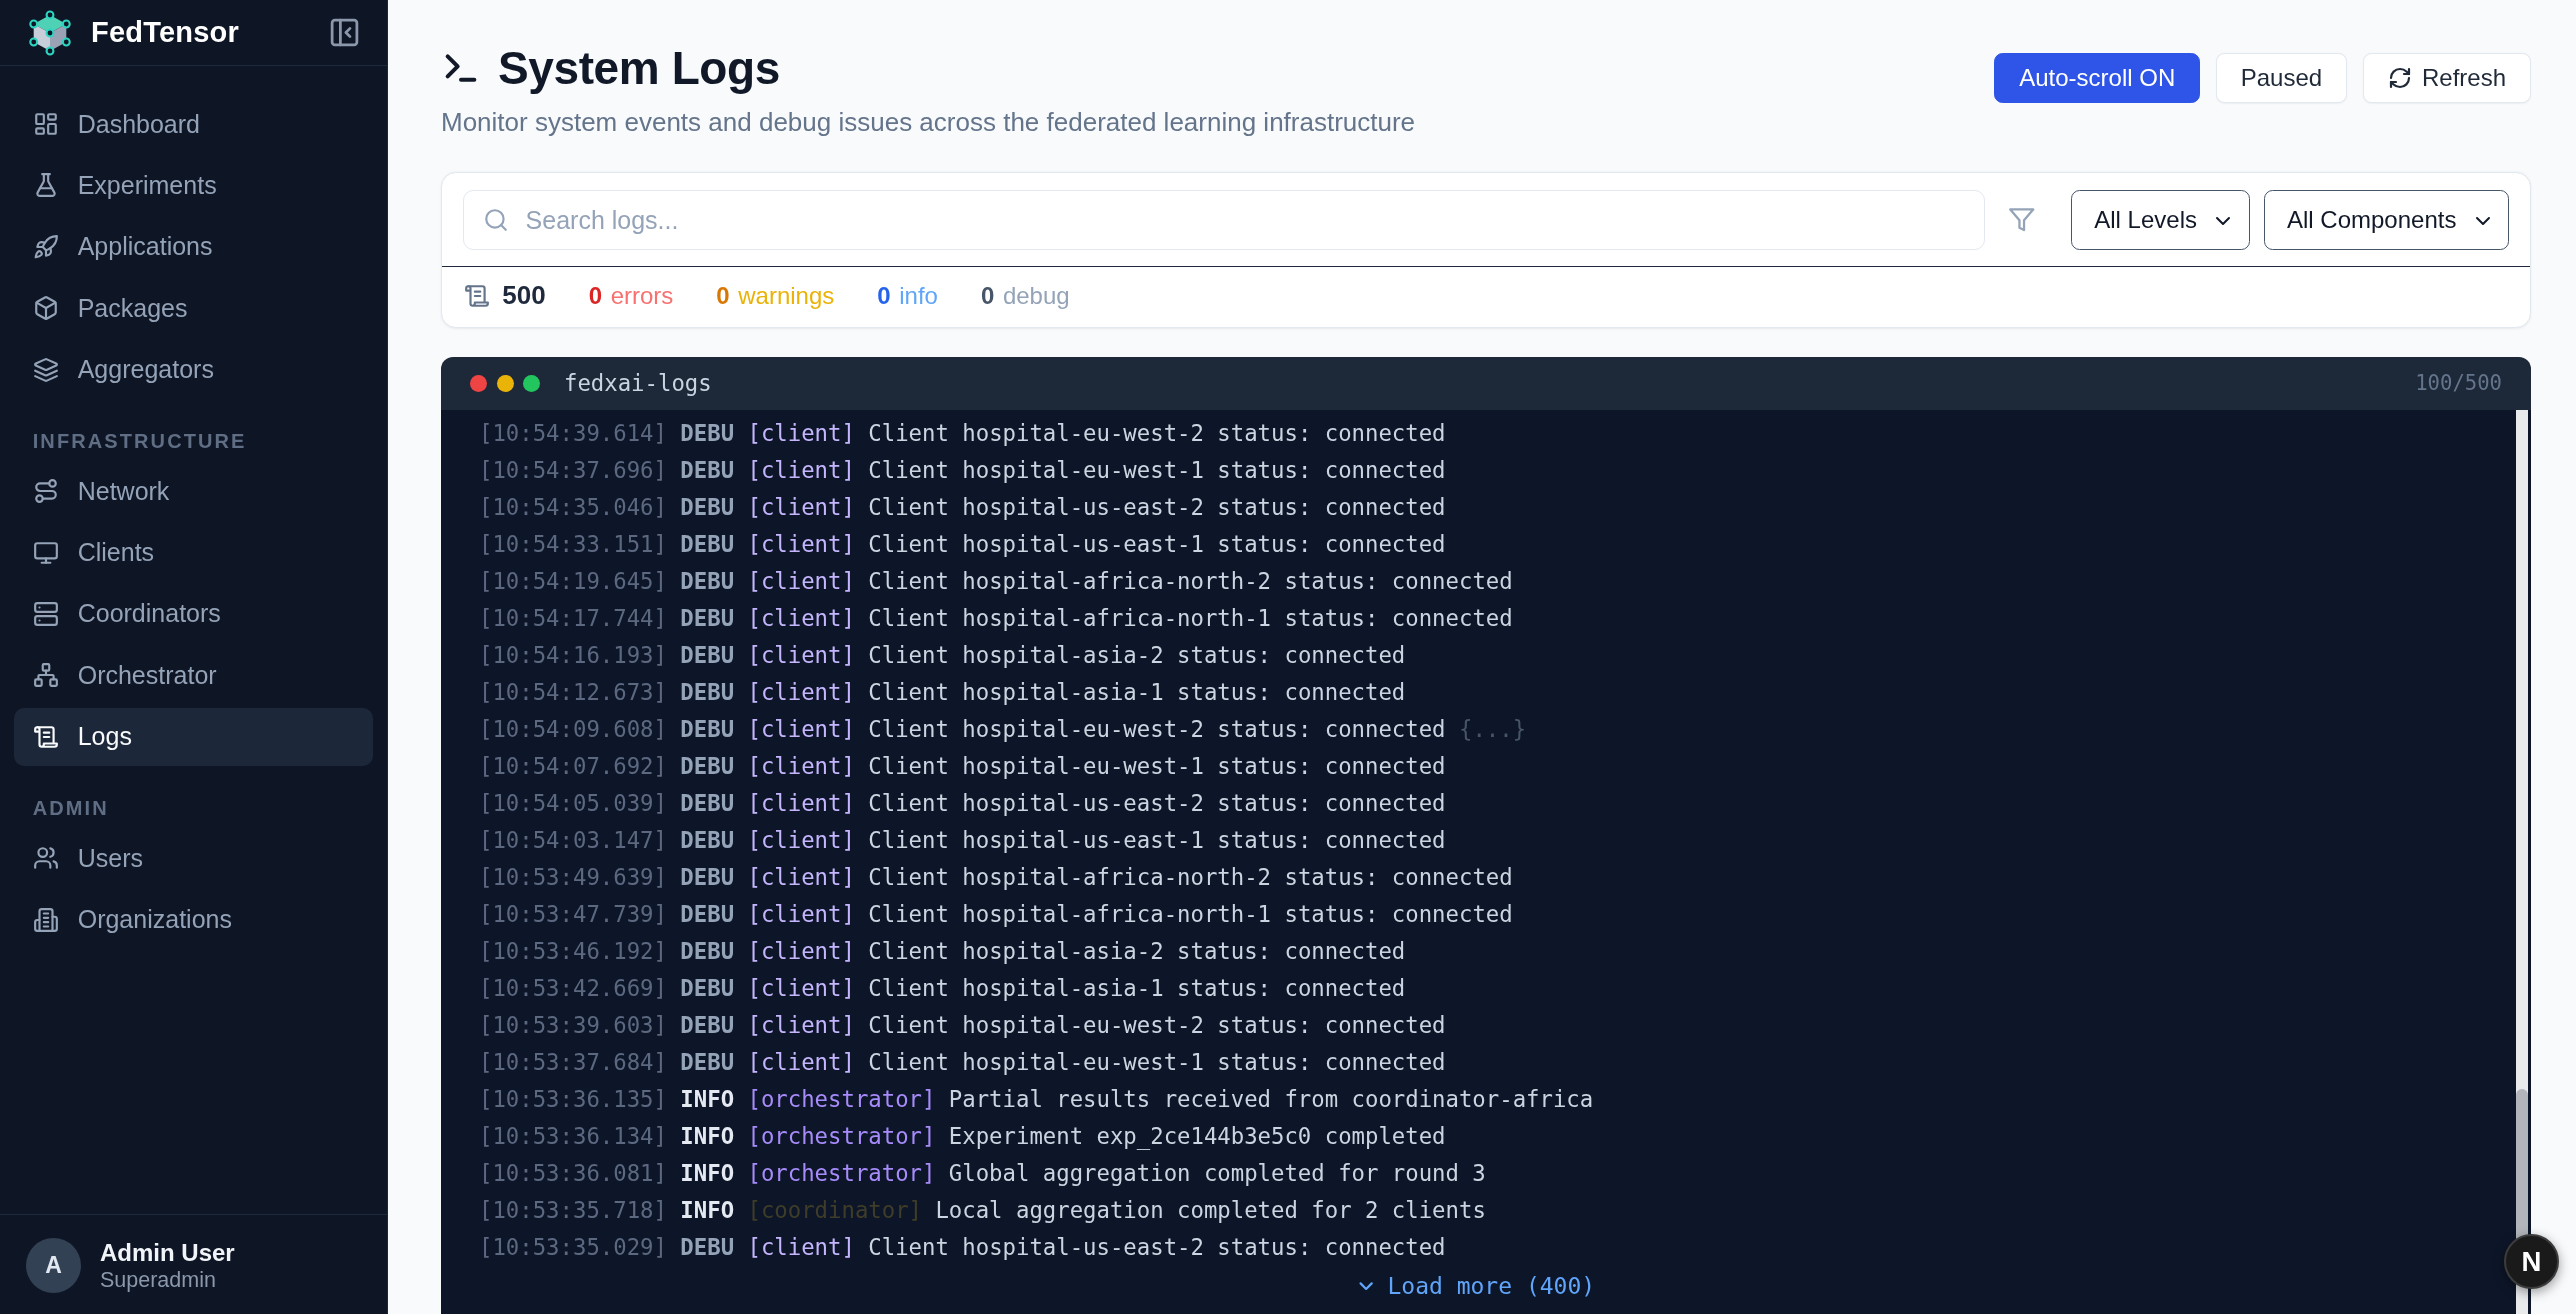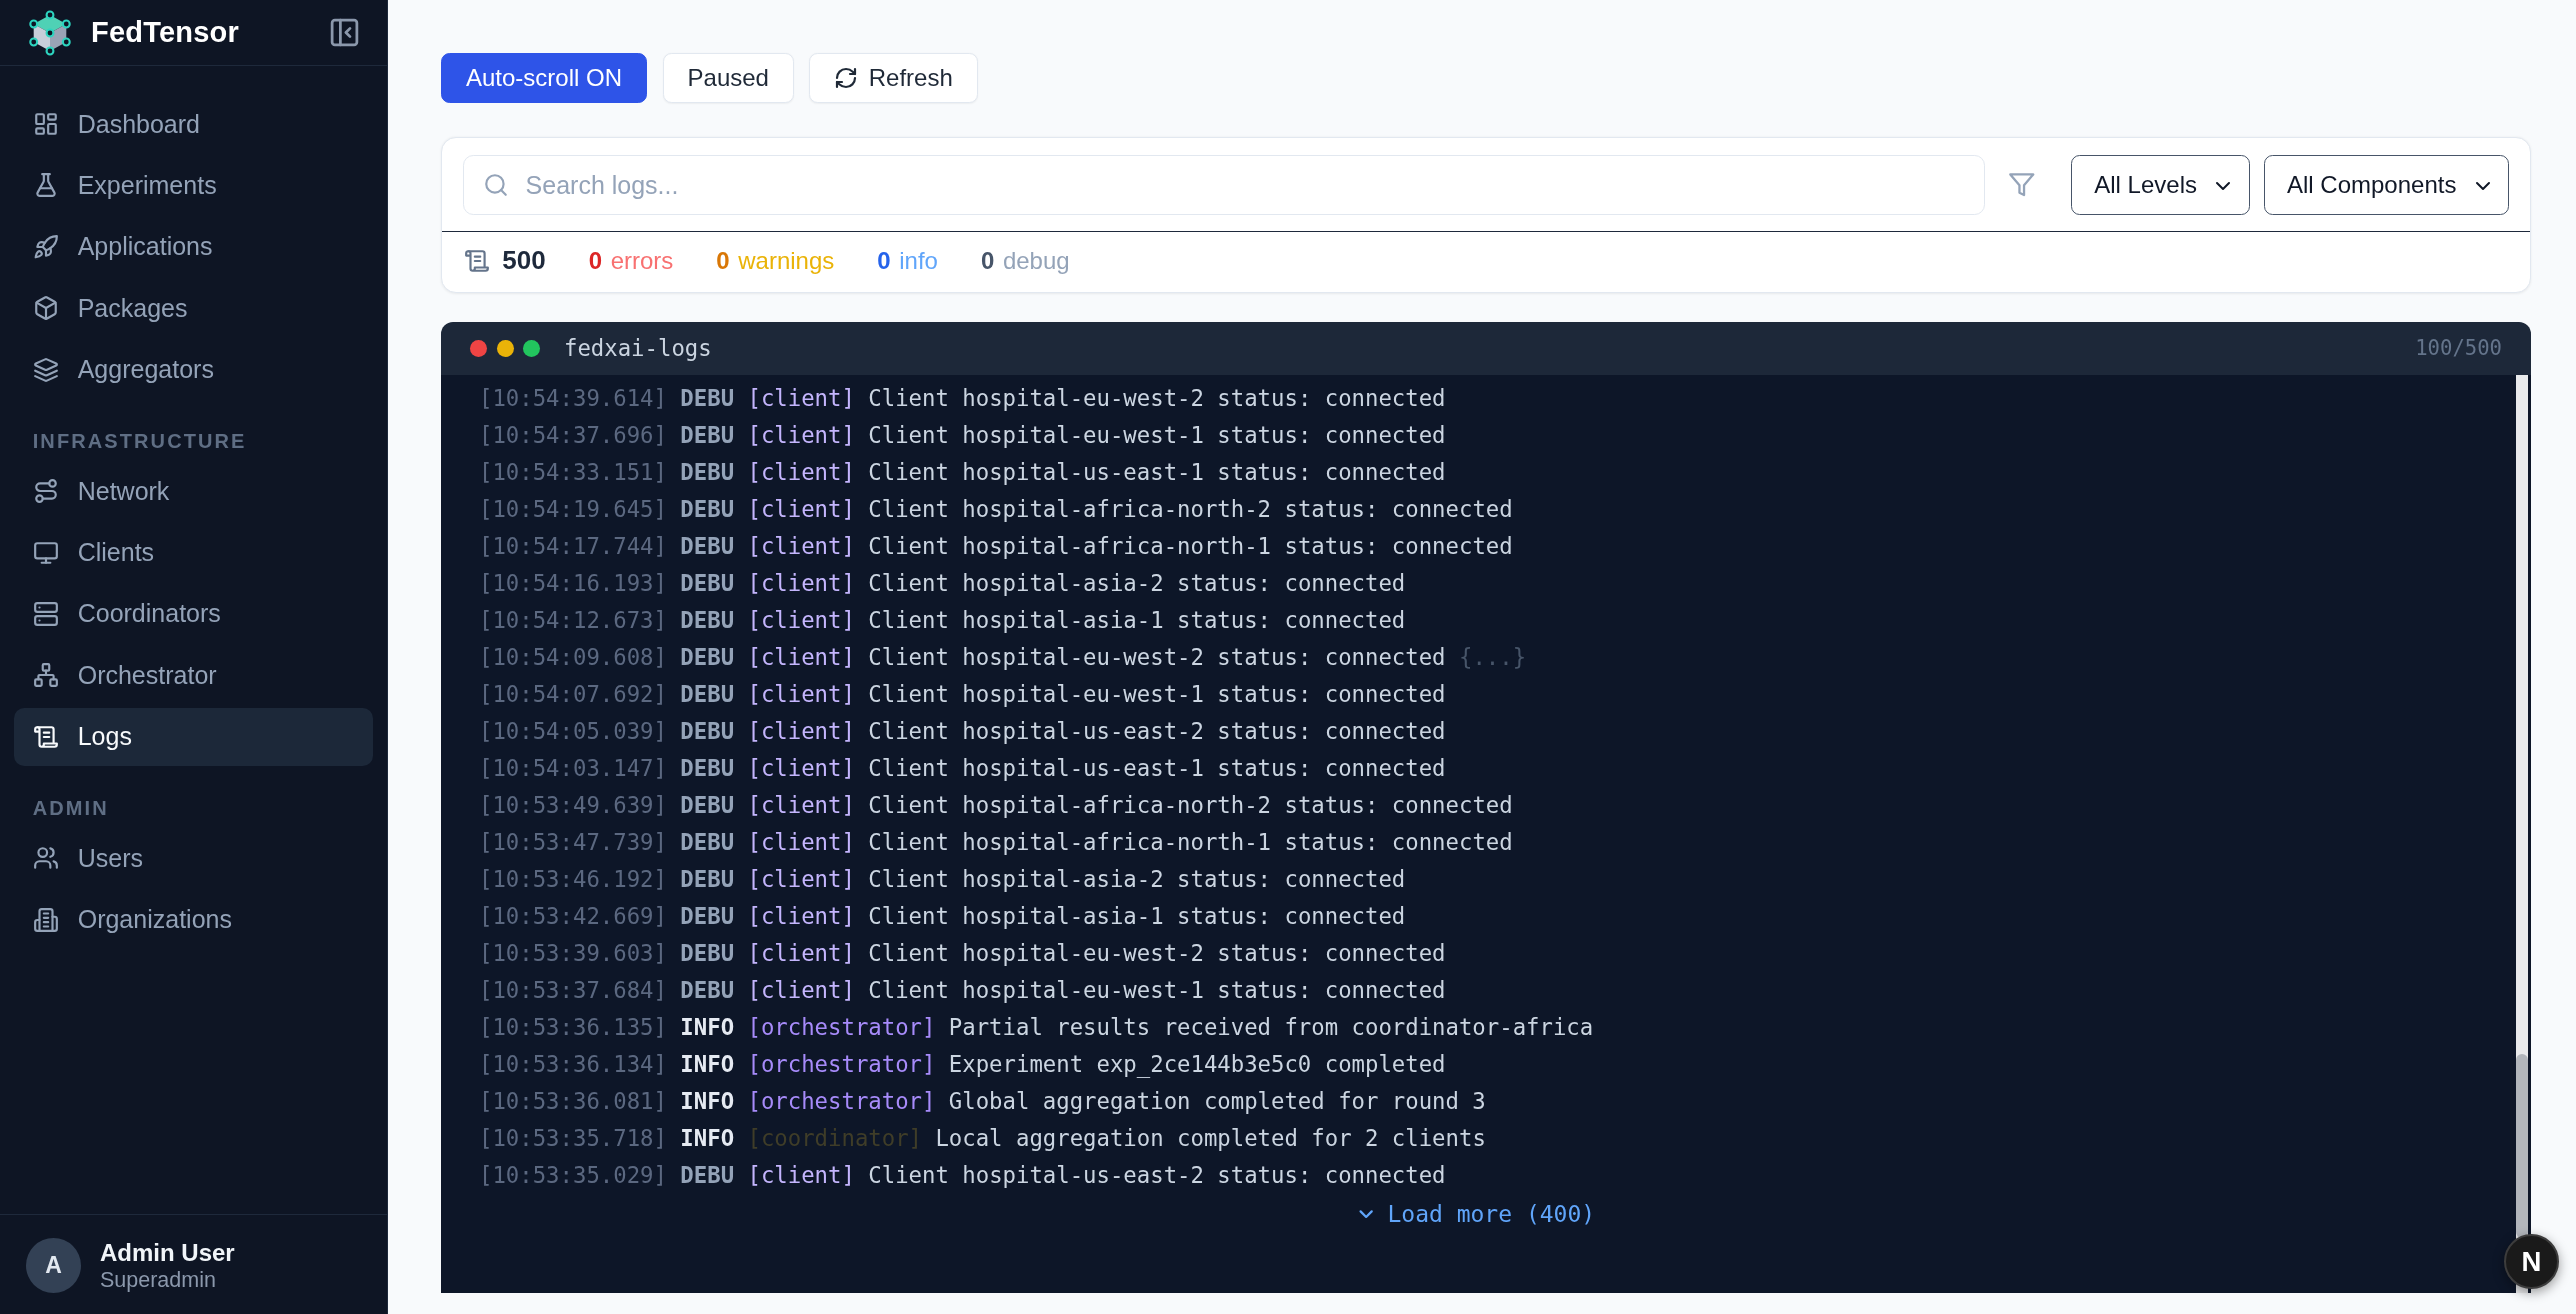--- a/index.html
+++ b/index.html
@@ -227,20 +227,30 @@
     <div class="avatar">A</div>
     <div>
       <div class="user-name">Admin User</div>
       <div class="user-role">Superadmin</div>
     </div>
   </div>
 </aside>
 
 <main class="main">
   <div class="page-header">
+    <div>
+      <div class="title-row">
+        <svg width="40" height="40" viewBox="0 0 24 24" fill="none" stroke="#111827" stroke-width="2.4" stroke-linecap="round" stroke-linejoin="round">
+            <polyline points="4 17 10 11 4 5"></polyline>
+            <line x1="12" y1="19" x2="20" y2="19"></line>
+          </svg>
+        <h1 class="page-title">System Logs</h1>
+      </div>
+      <div class="page-subtitle">Monitor system events and debug issues across the federated learning infrastructure</div>
+    </div>
     <div class="header-actions">
       <button class="btn btn-primary">Auto-scroll ON</button>
       <button class="btn btn-plain">Paused</button>
       <button class="btn btn-plain">
         <svg width="24" height="24" viewBox="0 0 24 24" fill="none" stroke="#1f2937" stroke-width="2.2" stroke-linecap="round" stroke-linejoin="round">
             <path d="M3 12a9 9 0 0 1 9-9 9.75 9.75 0 0 1 6.74 2.74L21 8"></path>
             <path d="M21 3v5h-5"></path>
             <path d="M21 12a9 9 0 0 1-9 9 9.75 9.75 0 0 1-6.74-2.74L3 16"></path>
             <path d="M3 21v-5h5"></path>
           </svg>
@@ -319,20 +329,21 @@
         <span class="dot dot-yellow"></span>
         <span class="dot dot-green"></span>
       </div>
       <span class="term-title">fedxai-logs</span>
       <span class="term-counter">100/500</span>
     </div>
     <div class="term-body mono">
       <div id="log-lines">
           <div class="log-line"><span class="t">[10:54:39.614] </span><span class="lvl lvl-debu">DEBU </span><span class="tag tag-client">[client] </span><span class="msg">Client hospital-eu-west-2 status: connected</span></div>
           <div class="log-line"><span class="t">[10:54:37.696] </span><span class="lvl lvl-debu">DEBU </span><span class="tag tag-client">[client] </span><span class="msg">Client hospital-eu-west-1 status: connected</span></div>
+          <div class="log-line"><span class="t">[10:54:35.046] </span><span class="lvl lvl-debu">DEBU </span><span class="tag tag-client">[client] </span><span class="msg">Client hospital-us-east-2 status: connected</span></div>
           <div class="log-line"><span class="t">[10:54:33.151] </span><span class="lvl lvl-debu">DEBU </span><span class="tag tag-client">[client] </span><span class="msg">Client hospital-us-east-1 status: connected</span></div>
           <div class="log-line"><span class="t">[10:54:19.645] </span><span class="lvl lvl-debu">DEBU </span><span class="tag tag-client">[client] </span><span class="msg">Client hospital-africa-north-2 status: connected</span></div>
           <div class="log-line"><span class="t">[10:54:17.744] </span><span class="lvl lvl-debu">DEBU </span><span class="tag tag-client">[client] </span><span class="msg">Client hospital-africa-north-1 status: connected</span></div>
           <div class="log-line"><span class="t">[10:54:16.193] </span><span class="lvl lvl-debu">DEBU </span><span class="tag tag-client">[client] </span><span class="msg">Client hospital-asia-2 status: connected</span></div>
           <div class="log-line"><span class="t">[10:54:12.673] </span><span class="lvl lvl-debu">DEBU </span><span class="tag tag-client">[client] </span><span class="msg">Client hospital-asia-1 status: connected</span></div>
           <div class="log-line"><span class="t">[10:54:09.608] </span><span class="lvl lvl-debu">DEBU </span><span class="tag tag-client">[client] </span><span class="msg">Client hospital-eu-west-2 status: connected</span><span class="extra"> {...}</span></div>
           <div class="log-line"><span class="t">[10:54:07.692] </span><span class="lvl lvl-debu">DEBU </span><span class="tag tag-client">[client] </span><span class="msg">Client hospital-eu-west-1 status: connected</span></div>
           <div class="log-line"><span class="t">[10:54:05.039] </span><span class="lvl lvl-debu">DEBU </span><span class="tag tag-client">[client] </span><span class="msg">Client hospital-us-east-2 status: connected</span></div>
           <div class="log-line"><span class="t">[10:54:03.147] </span><span class="lvl lvl-debu">DEBU </span><span class="tag tag-client">[client] </span><span class="msg">Client hospital-us-east-1 status: connected</span></div>
           <div class="log-line"><span class="t">[10:53:49.639] </span><span class="lvl lvl-debu">DEBU </span><span class="tag tag-client">[client] </span><span class="msg">Client hospital-africa-north-2 status: connected</span></div>

